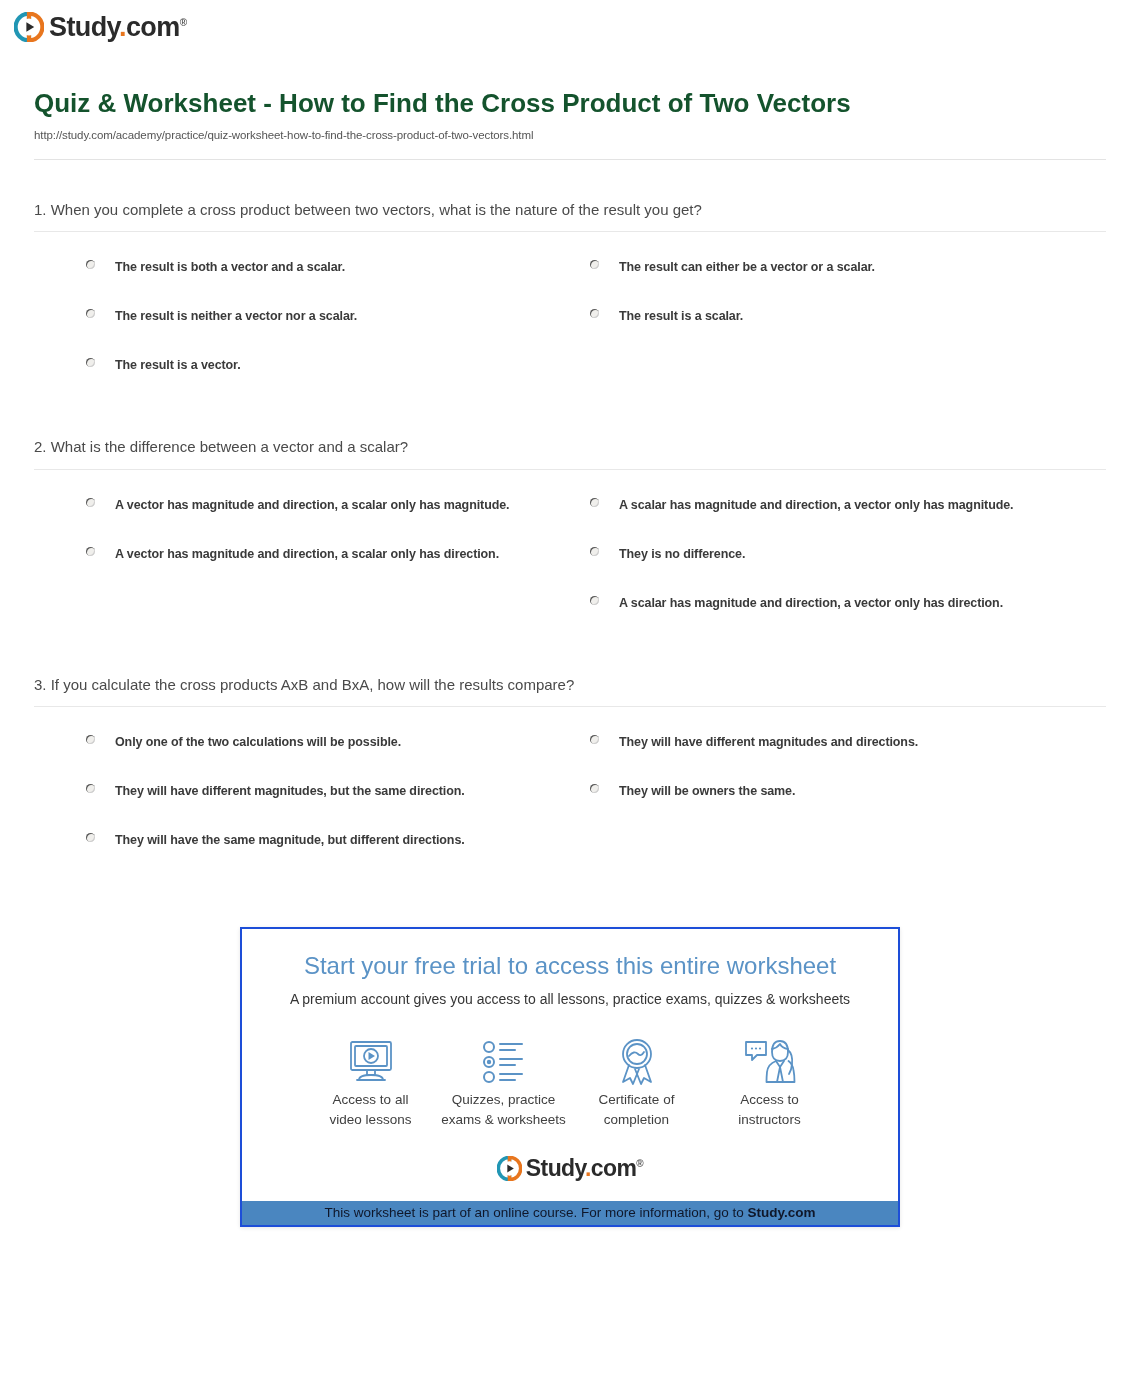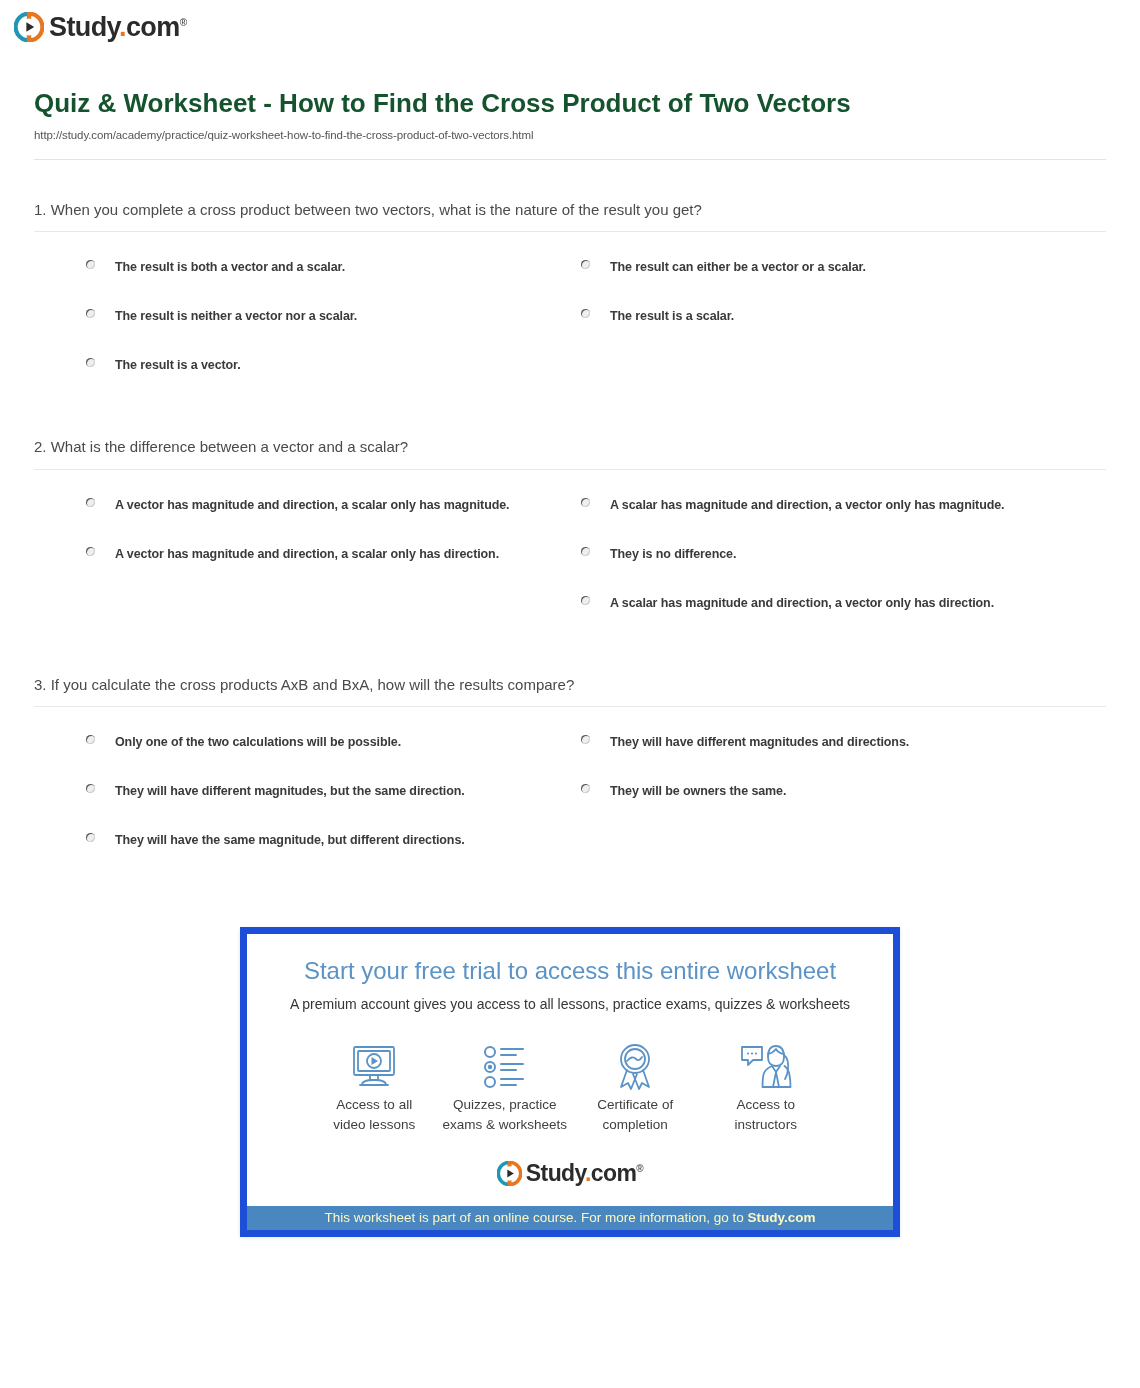--- a/index.html
+++ b/index.html
@@ -88,21 +88,21 @@
   }
   .question-rule {
     border: 0;
     border-top: 1px solid #e8e8e8;
     margin: 0;
   }
 
   .options-grid {
     display: grid;
     grid-template-columns: 490px 1fr;
-    column-gap: 7px;
+    column-gap: 16px;
     padding-top: 18px;
   }
   .options-col {
     display: flex;
     flex-direction: column;
   }
   .options-col.right { padding-left: 50px; }
 
   .option {
     display: flex;
@@ -134,21 +134,21 @@
 
   
   .promo-wrap {
     padding-top: 55px;
     display: flex;
     justify-content: center;
   }
   .promo-card {
     width: 660px;
     background: #ffffff;
-    border: 7px solid #1d4ed8;
+    border: 2px solid #1d4ed8;
     box-shadow: 0 1px 4px rgba(0,0,0,0.10);
     box-sizing: border-box;
     overflow: hidden;
   }
   .promo-inner {
     padding: 22px 20px 14px 20px;
     text-align: center;
   }
   .promo-headline {
     font-size: 24px;
@@ -189,21 +189,21 @@
     justify-content: center;
     align-items: center;
     gap: 4px;
     padding: 26px 0 6px 0;
   }
   .promo-logo .logo-mark { width: 25px; height: 25px; flex: 0 0 25px; }
   .promo-logo .logo-word { font-size: 23px; }
 
   .promo-banner {
     background: #4a86c0;
-    color: #fef9c3;
+    color: #0f172a;
     text-align: center;
     font-size: 13.5px;
     padding: 4px 0;
     line-height: 1.2;
   }
   .promo-banner b { font-weight: bold; }
 
   
   .footer {
     text-align: center;

